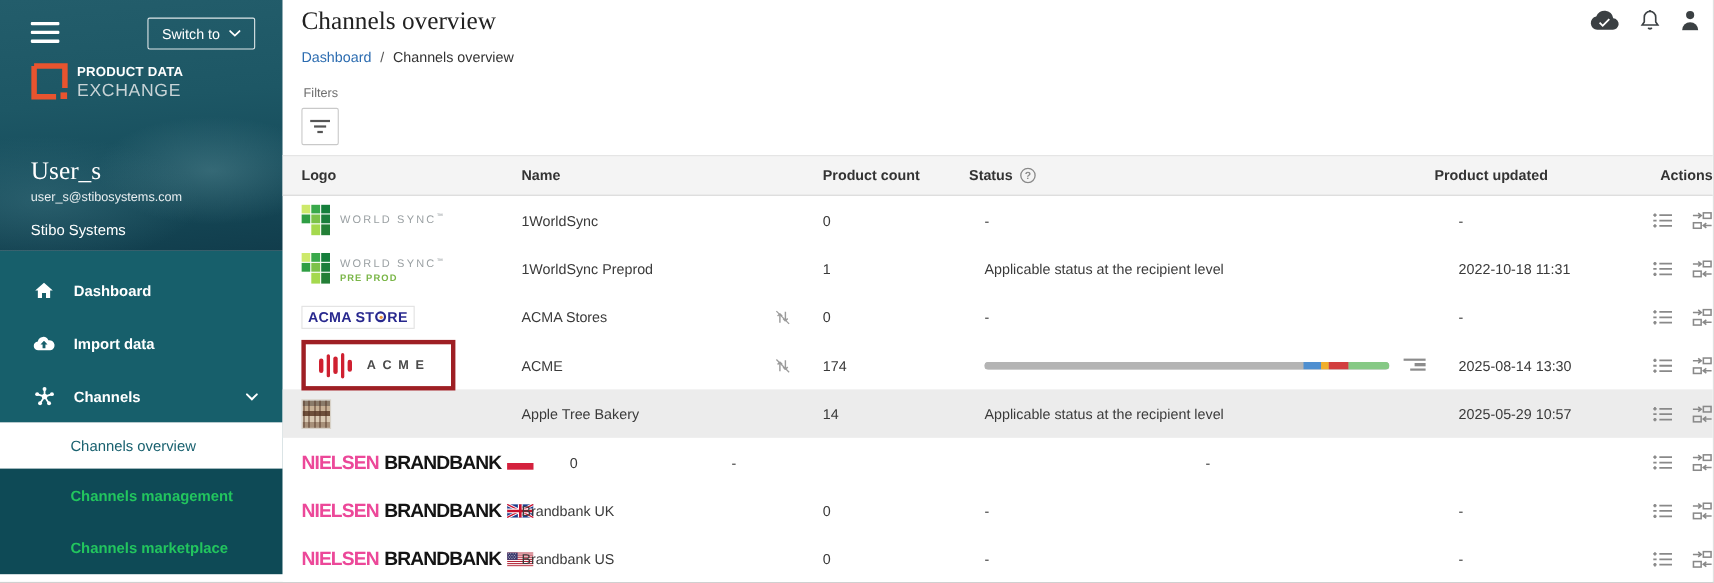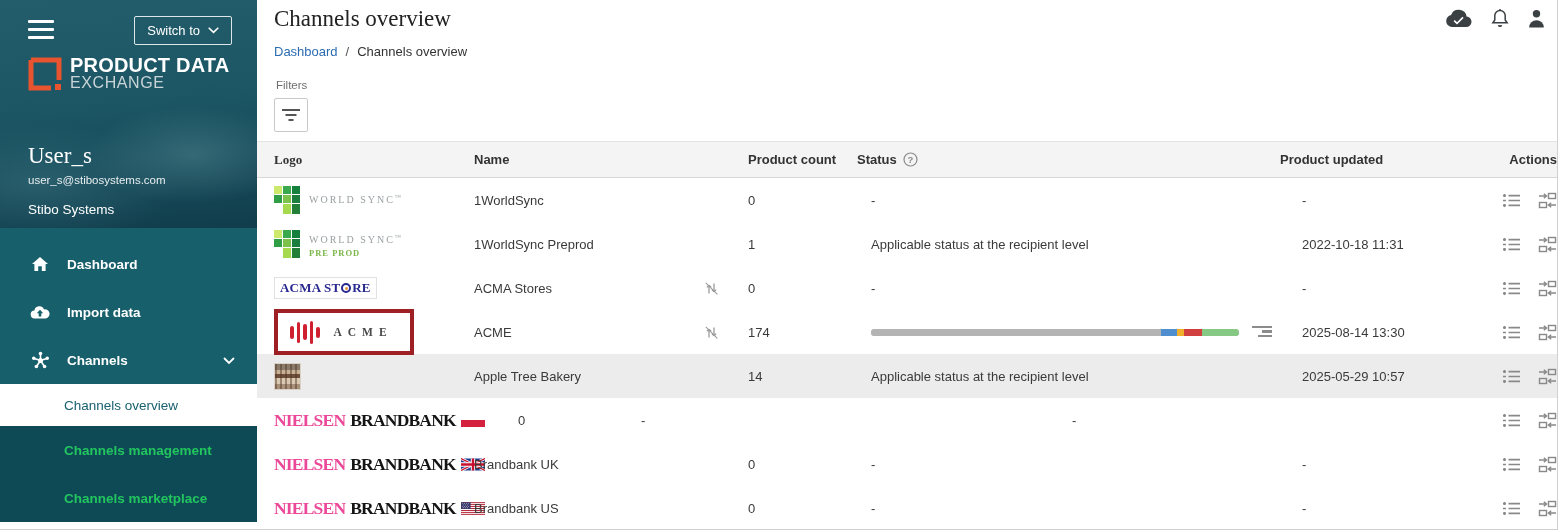--- a/index.html
+++ b/index.html
@@ -17,21 +17,21 @@
       linear-gradient(175deg, #235d6b 0%, #1d5765 40%, #184f5e 62%, #113d4c 100%); }
   .hamburger { position:absolute; left:28px; top:20px; width:26px; height:19px;
     display:flex; flex-direction:column; justify-content:space-between; background:none; border:none; cursor:pointer; }
   .hamburger span { display:block; height:3px; background:#fff; border-radius:1px; }
   .switch-btn { position:absolute; right:25px; top:16px; height:29px; padding:0 12px;
     background:transparent; border:1px solid rgba(255,255,255,.85); border-radius:2px;
     color:#fff; font-size:13px; display:flex; align-items:center; gap:8px; cursor:pointer;
     font-family:"Liberation Sans", sans-serif; }
   .brand { position:absolute; left:28px; top:57px; display:flex; align-items:flex-start; gap:8px; }
   .brand-text { line-height:17px; }
-  .brand-l1 { font-size:20px; font-weight:bold; color:#fff; letter-spacing:.2px; }
+  .brand-l1 { font-size:12px; font-weight:bold; color:#fff; letter-spacing:.2px; }
   .brand-l2 { font-size:16px; color:#c9d4d7; letter-spacing:.6px; }
   .user-block { position:absolute; left:28px; top:143px; }
   .user-name { font-family:"Liberation Serif", serif; font-size:23px; color:#fff; }
   .user-email { font-size:11.5px; color:#e8eef0; margin-top:5px; }
   .user-org { font-size:13.5px; color:#fff; margin-top:16px; }
 
   .sb-nav { background:#175f6b; padding-top:12px; }
   .nav-item { height:48px; display:flex; align-items:center; padding-left:30px; gap:17px;
     color:#fff; font-size:13.5px; font-weight:bold; cursor:pointer; position:relative; }
   .nav-item .chev { position:absolute; right:22px; }
@@ -61,24 +61,24 @@
 
   .topbar-icons { position:absolute; right:12px; top:8px; display:flex; gap:19px; align-items:center; }
   .tb-ico { cursor:pointer; display:flex; }
 
   
   .thead, .trow { display:flex; align-items:center; padding-left:17px; }
   .thead { height:37px; background:#f4f4f4; border-top:1px solid #e4e4e4; border-bottom:1px solid #d8d8d8;
     font-size:13px; font-weight:bold; color:#333; }
   .trow { height:44px; font-size:13px; color:#3a3a3a; }
   .trow.hl { background:#ececec; }
-  .c-logo { width:200px; display:flex; align-items:center;font-family:Liberation Serif, serif; }
+  .c-logo { width:200px; display:flex; align-items:center; }
   .c-name { width:230px; }
   .c-mute { width:44px; display:flex; align-items:center; }
-  .c-count { width:109px; }
+  .c-count { width:133px; }
   .c-status { width:423px; display:flex; align-items:center; gap:6px; }
   .c-updated { width:140px; padding-left:22px; }
   .thead .c-updated { padding-left:0; }
   .c-actions { flex:1; display:flex; justify-content:flex-end; gap:17px; align-items:center; }
   .act { cursor:pointer; display:flex; }
 
   
   .sbar-wrap { display:flex; align-items:center; width:100%; padding-left:14px; gap:13px; }
   .thead .c-status { padding-left:0; }
   .trow .c-status { padding-left:14px; }

